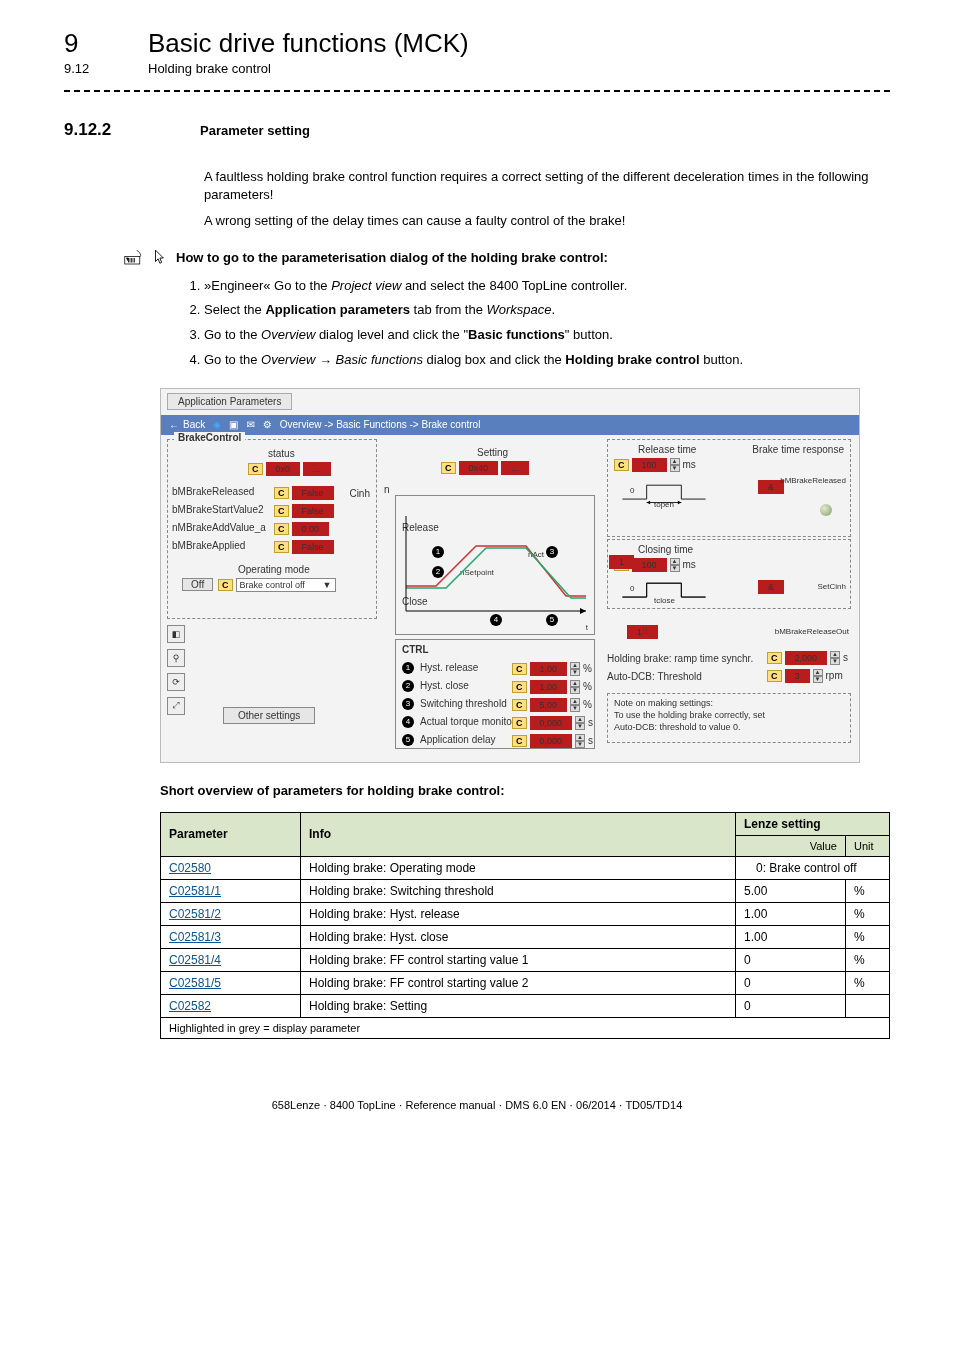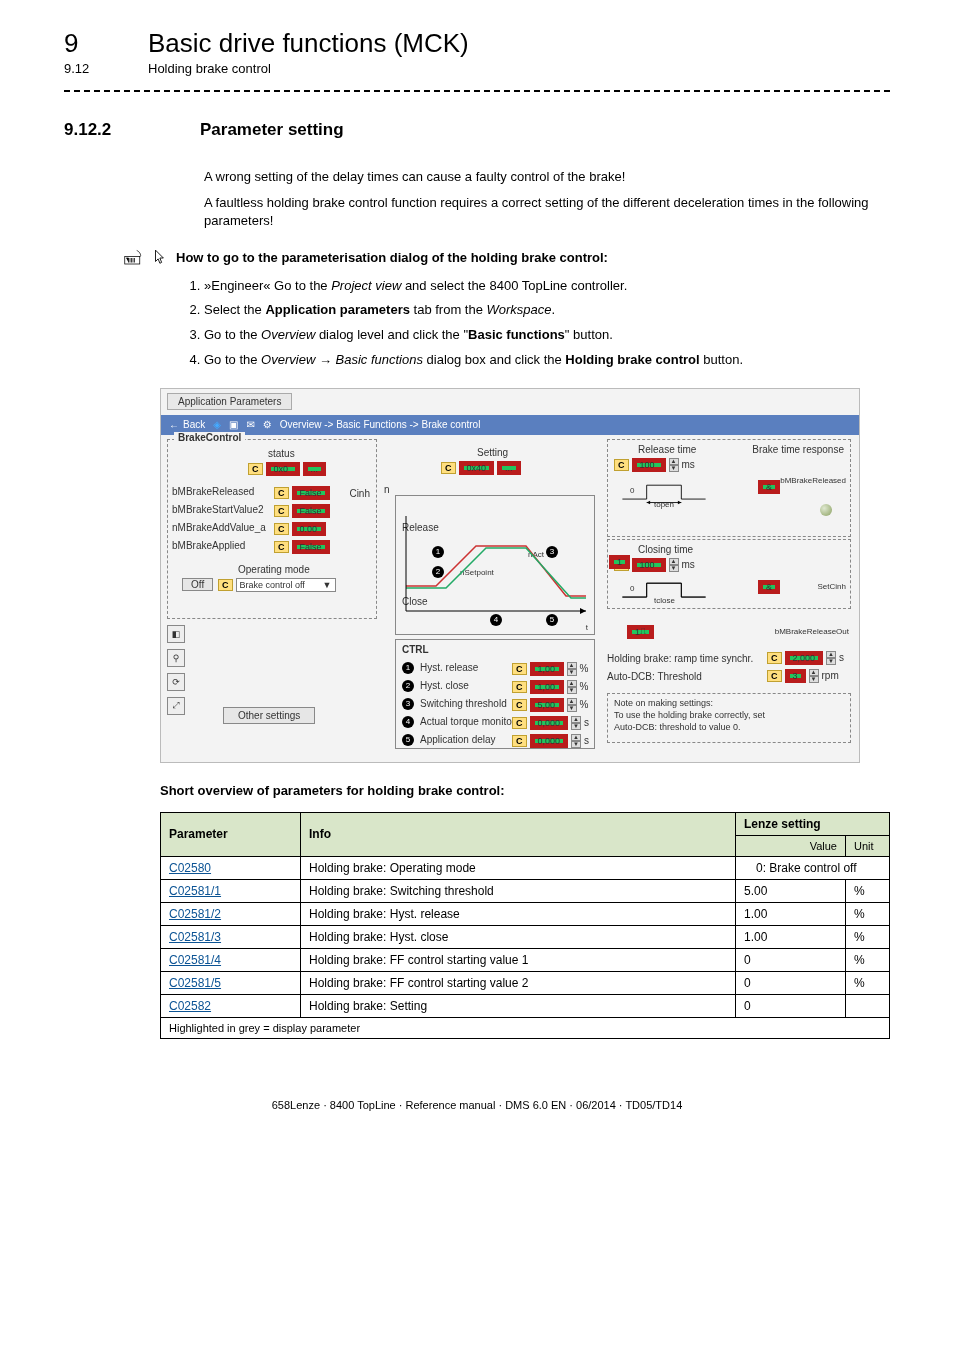--- a/index.html
+++ b/index.html
@@ -18,21 +18,21 @@
   .sub-num { font-size: 13px; width: 36px; color: #000; }
   .sub-title { font-size: 13px; color: #000; }
   .dashline {
     border: none;
     border-top: 2px dashed #000;
     margin: 10px 0 28px 0;
     height: 0;
   }
   .sec-row { display: flex; align-items: baseline; gap: 48px; margin-bottom: 28px; }
   .sec-num { font-size: 17px; font-weight: 700; width: 60px; }
-  .sec-title { font-size: 17px; font-weight: 700; padding-left: 28px; }
+  .sec-title { font-size: 13px; font-weight: 700; padding-left: 28px; }
   .indent-block { margin-left: 96px; }
   .danger-head { display: flex; align-items: center; gap: 14px; margin-bottom: 10px; }
   .danger-title { font-size: 16px; font-weight: 700; }
   .danger-text { margin-left: 44px; margin-bottom: 8px; line-height: 1.4; }
   .howto-head { display: flex; align-items: center; gap: 10px; margin-top: 18px; margin-bottom: 10px; margin-left: -36px; }
   .howto-title { font-weight: 700; }
   ol.steps { margin-left: 44px; margin-bottom: 18px; }
   ol.steps li { margin-bottom: 6px; line-height: 1.45; }
   .italic { font-style: italic; }
   .bold { font-weight: 700; }
@@ -80,21 +80,21 @@
   }
   .shot-tab { position:absolute; top:4px; left:6px; background:#e8e8e8; border:1px solid #aaa; padding:2px 10px; }
   .shot-bar { position:absolute; top:26px; left:0; right:0; height:20px; background:#5a7fbf; color:#fff; display:flex; align-items:center; padding:0 8px; gap:8px;}
   .shot-bar .back { color:#fff; display:flex; align-items:center; gap:4px;}
   .shot-bar .path { color:#fff; }
   .shot-body { position:absolute; top:50px; left:6px; right:6px; bottom:6px; }
   .shot-group { position:absolute; border:1px dashed #888; }
   .shot-legend { position:absolute; top:-8px; left:6px; background:#f3f3f3; padding:0 4px; font-weight:700; font-size:10px; }
   .shot-field { position:absolute; display:flex; align-items:center; gap:3px; white-space:nowrap; }
   .c-badge { background:#ffdf7f; border:1px solid #c0a030; color:#000; font-weight:700; padding:0 3px; font-size:9px; }
-  .inp { border:5px solid #b91c1c; background:#22c55e; padding:0 3px; min-width:34px; height:14px; display:inline-flex; align-items:center; font-size:9px;}
+  .inp { border:7px solid #b91c1c; background:#f9a8d4; padding:0 3px; min-width:34px; height:14px; display:inline-flex; align-items:center; font-size:9px;}
   .spin { display:inline-flex; flex-direction:column; }
   .spin span { width:10px; height:7px; border:1px solid #888; background:#ddd; font-size:6px; line-height:5px; text-align:center;}
   .sel { border:1px solid #888; background:#fff; padding:0 3px; min-width:100px; height:14px; display:inline-flex; align-items:center; justify-content:space-between; font-size:9px;}
   .btn { border:1px solid #888; background:#e6e6e6; padding:2px 14px; font-size:10px;}
   .bullet-num { display:inline-flex; width:12px; height:12px; border-radius:50%; background:#000; color:#fff; font-size:8px; align-items:center; justify-content:center; margin-right:3px;}
   .shot-icons { position:absolute; left:0; display:flex; flex-direction:column; gap:6px; }
   .shot-ico { width:18px; height:18px; border:1px solid #888; background:#eee; display:flex; align-items:center; justify-content:center; font-size:9px;}
   .shot-note { position:absolute; font-size:9px; line-height:1.2;}
   .curve-svg { position:absolute; }
 </style>
@@ -112,22 +112,22 @@
 
 <hr class="dashline">
 
 <div class="sec-row">
   <div class="sec-num">9.12.2</div>
   <div class="sec-title">Parameter setting</div>
 </div>
 
 <div class="indent-block">
 
+  <p class="danger-text">A faultless holding brake control function requires a correct setting of the different deceleration times in the following parameters!</p>
   <p class="danger-text">A wrong setting of the delay times can cause a faulty control of the brake!</p>
-  <p class="danger-text">A faultless holding brake control function requires a correct setting of the different deceleration times in the following parameters!</p>
 
   <div class="howto-head">
     <svg class="icon-lightning" viewBox="0 0 24 24">
       <rect x="1" y="10" width="20" height="10" fill="none" stroke="#000" stroke-width="1"></rect>
       <path d="M3 12 L6 12 L6 18 M8 12 L8 18 M10 12 L10 18 M12 12 L12 18 M14 12 L14 18" stroke="#000" stroke-width="1"></path>
       <path d="M17 2 C 20 3 23 7 22 10" fill="none" stroke="#000" stroke-width="1"></path>
     </svg>
     <svg class="icon-cursor" viewBox="0 0 16 20">
       <path d="M4 1 L4 14 L7 11 L9 16 L11 15 L9 10 L13 10 Z" fill="none" stroke="#000" stroke-width="1"></path>
     </svg>

